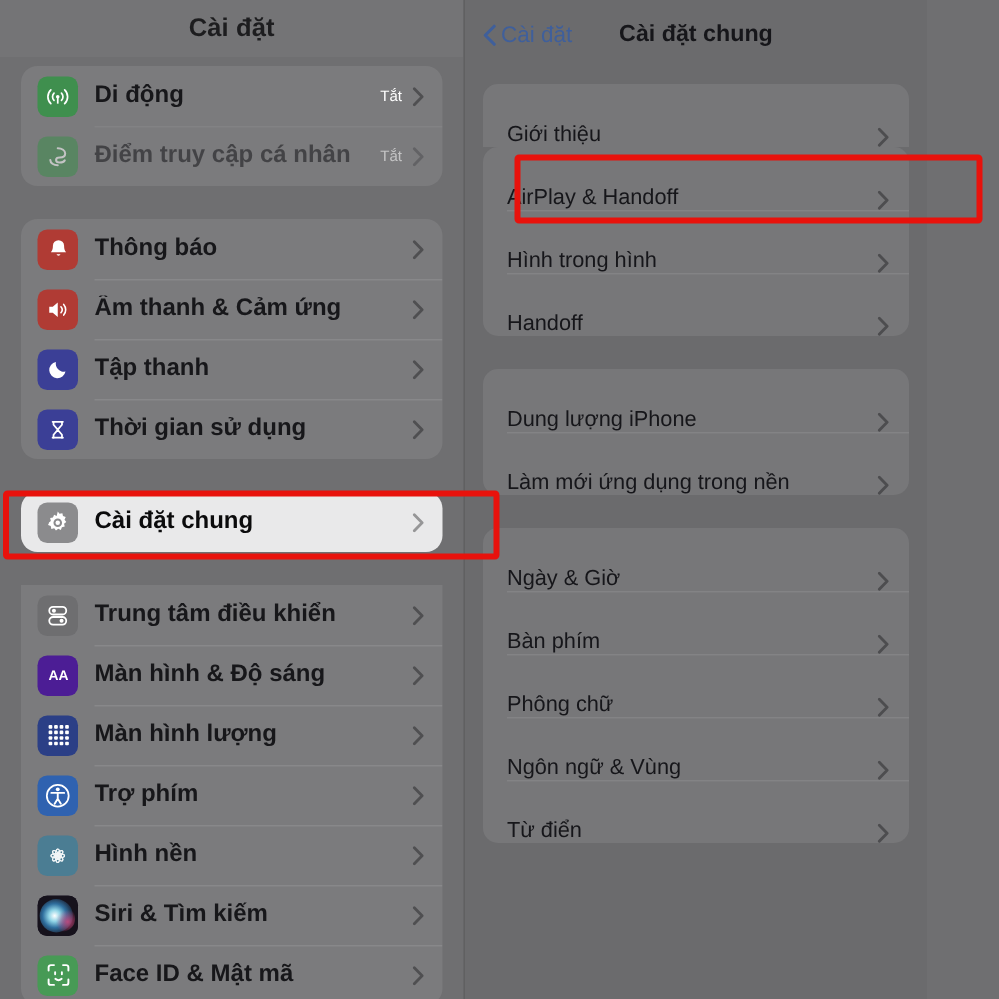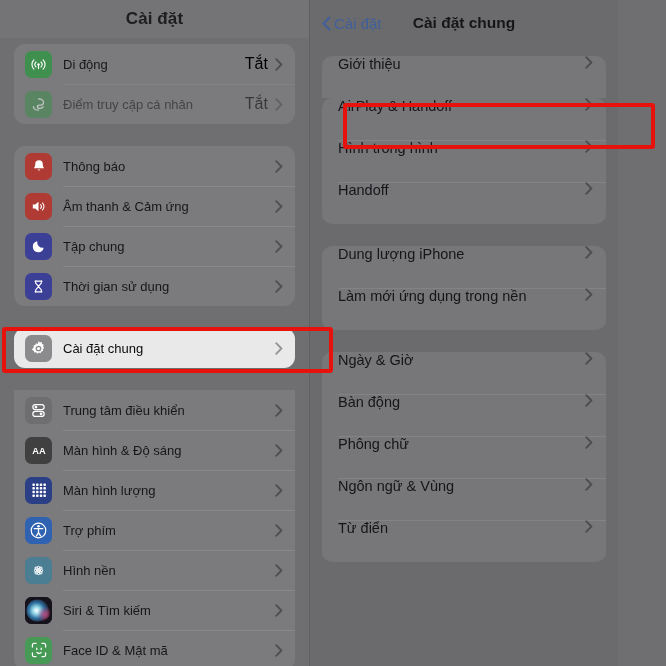--- a/index.html
+++ b/index.html
@@ -74,29 +74,30 @@
     align-items: center;
     justify-content: center;
     color: #fff;
     position: relative;
     overflow: hidden;
   }
   .app-icon svg { display: block; }
 
   .row-label {
     flex: 1 1 auto;
-    font-size: 13px;
+    font-size: 16px;
     color: #17171a;
     white-space: nowrap;
     overflow: hidden;
     text-overflow: ellipsis;
+    font-weight: bold;
   }
   .row-value {
-    font-size: 16px;
-    color: #000000;
+    font-size: 10px;
+    color: #ffffff;
     margin-right: 7px;
     white-space: nowrap;
   }
   .chev {
     flex: 0 0 auto;
     width: 8px; height: 13px;
     opacity: .45;
   }
   .chev svg { display: block; }
 
@@ -145,21 +146,21 @@
   .dgroup {
     background: #777779;
     border-radius: 10px;
     overflow: hidden;
     margin-bottom: 22px;
   }
   .dgroup.first { margin-top: 10px; }
   .drow {
     position: relative;
     display: flex;
-    align-items: flex-start;
+    align-items: flex-end;
     height: 42px;
     padding: 0 13px 0 16px;
     gap: 24px;
   }
   .drow + .drow::before {
     content: "";
     position: absolute;
     left: 16px; right: 0; top: 0;
     height: 1px;
     background: rgba(255,255,255,0.09);
@@ -265,21 +266,21 @@
                 <polyline points="1.2,1.2 6.4,6.5 1.2,11.8" fill="none" stroke="#1b1b1e" stroke-width="1.9" stroke-linecap="round" stroke-linejoin="round"></polyline>
               </svg>
             </span>
           </div>
           <div class="row">
             <span class="app-icon" style="background: rgb(59, 63, 150);">
               <svg width="16" height="16" viewBox="0 0 24 24">
                 <path d="M19 14.6A8.2 8.2 0 019.4 5a8.2 8.2 0 109.6 9.6z" fill="white"></path>
               </svg>
             </span>
-            <span class="row-label">Tập chung</span>
+            <span class="row-label">Tập thanh</span>
             <span class="chev">
               <svg viewBox="0 0 8 13">
                 <polyline points="1.2,1.2 6.4,6.5 1.2,11.8" fill="none" stroke="#1b1b1e" stroke-width="1.9" stroke-linecap="round" stroke-linejoin="round"></polyline>
               </svg>
             </span>
           </div>
           <div class="row">
             <span class="app-icon" style="background: rgb(59, 63, 150);">
               <svg width="15" height="15" viewBox="0 0 24 24">
                 <g fill="none" stroke="white" stroke-width="1.9" stroke-linecap="round" stroke-linejoin="round">
@@ -329,21 +330,21 @@
               </svg>
             </span>
             <span class="row-label">Trung tâm điều khiển</span>
             <span class="chev">
               <svg viewBox="0 0 8 13">
                 <polyline points="1.2,1.2 6.4,6.5 1.2,11.8" fill="none" stroke="#1b1b1e" stroke-width="1.9" stroke-linecap="round" stroke-linejoin="round"></polyline>
               </svg>
             </span>
           </div>
           <div class="row">
-            <span class="app-icon" style="background: #404040;">
+            <span class="app-icon" style="background: #4c1d95;">
               <svg width="20" height="14" viewBox="0 0 26 16">
                 <text x="13" y="12.6" text-anchor="middle" font-family="Liberation Sans, sans-serif" font-size="12" font-weight="bold" fill="white">AA</text>
               </svg>
             </span>
             <span class="row-label">Màn hình &amp; Độ sáng</span>
             <span class="chev">
               <svg viewBox="0 0 8 13">
                 <polyline points="1.2,1.2 6.4,6.5 1.2,11.8" fill="none" stroke="#1b1b1e" stroke-width="1.9" stroke-linecap="round" stroke-linejoin="round"></polyline>
               </svg>
             </span>
@@ -537,21 +538,21 @@
         <div class="dgroup">
           <div class="drow">
             <span class="drow-label">Ngày &amp; Giờ</span>
             <span class="chev">
               <svg viewBox="0 0 8 13">
                 <polyline points="1.2,1.2 6.4,6.5 1.2,11.8" fill="none" stroke="#1b1b1e" stroke-width="1.9" stroke-linecap="round" stroke-linejoin="round"></polyline>
               </svg>
             </span>
           </div>
           <div class="drow">
-            <span class="drow-label">Bàn động</span>
+            <span class="drow-label">Bàn phím</span>
             <span class="chev">
               <svg viewBox="0 0 8 13">
                 <polyline points="1.2,1.2 6.4,6.5 1.2,11.8" fill="none" stroke="#1b1b1e" stroke-width="1.9" stroke-linecap="round" stroke-linejoin="round"></polyline>
               </svg>
             </span>
           </div>
           <div class="drow">
             <span class="drow-label">Phông chữ</span>
             <span class="chev">
               <svg viewBox="0 0 8 13">

